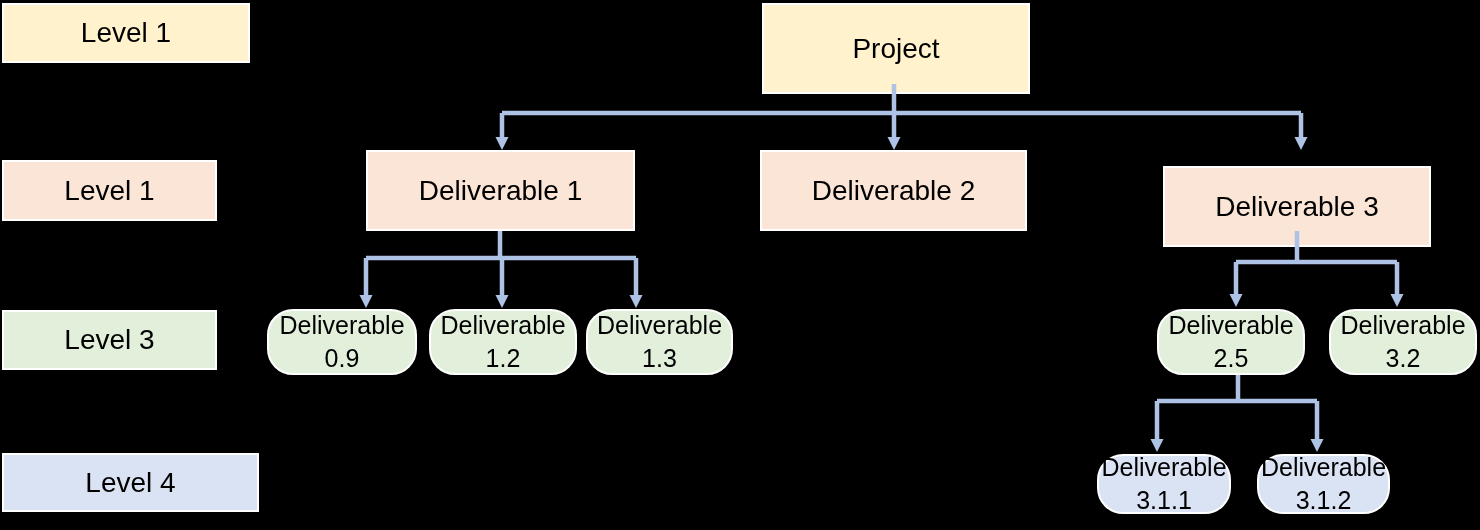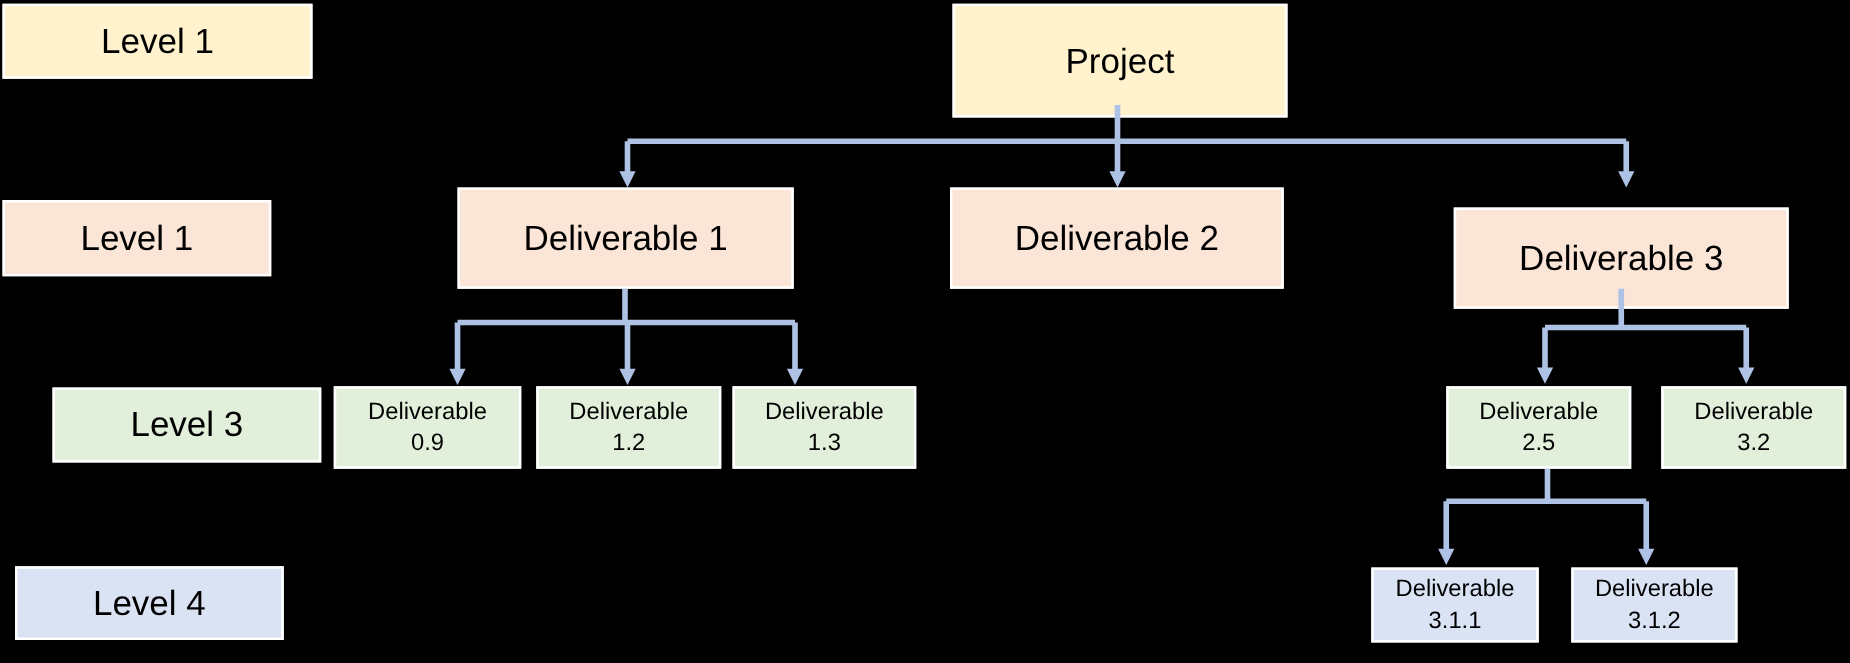--- a/index.html
+++ b/index.html
@@ -27,31 +27,31 @@
     display: flex;
     flex-direction: column;
     align-items: center;
     justify-content: center;
     border: 2px solid var(--box-border);
     color: var(--text);
     text-align: center;
     z-index: 2;
   }
   .node-lg, .level-label { font-size: 28px; }
-  .node-sm { font-size: 19px; line-height: 1.32; }
+  .node-sm { font-size: 25px; line-height: 1.32; border-radius: 26px; }
   .fill-l1 { background: var(--level1-fill); }
   .fill-l2 { background: var(--level2-fill); }
   .fill-l3 { background: var(--level3-fill); }
   .fill-l4 { background: var(--level4-fill); }
 
   
   .lbl-1 { left: 2px;  top: 3px;   width: 248px; height: 60px; }
   .lbl-2 { left: 2px;  top: 160px; width: 215px; height: 61px; }
-  .lbl-3 { left: 2px;  top: 310px; width: 215px; height: 60px; margin-left: 40px; }
-  .lbl-4 { left: 12px;  top: 453px; width: 215px; height: 59px; }
+  .lbl-3 { left: 2px;  top: 310px; width: 215px; height: 60px; }
+  .lbl-4 { left: 2px;  top: 453px; width: 257px; height: 59px; }
 
   
   .pos-project { left: 762px;  top: 3px;   width: 268px; height: 91px; }
   .pos-d1      { left: 366px;  top: 150px; width: 269px; height: 81px; }
   .pos-d2      { left: 760px;  top: 150px; width: 267px; height: 81px; }
   .pos-d3      { left: 1163px; top: 166px; width: 268px; height: 81px; }
   .pos-d11     { left: 267px;  top: 309px; width: 150px; height: 66px; }
   .pos-d12     { left: 429px;  top: 309px; width: 148px; height: 66px; }
   .pos-d13     { left: 586px;  top: 309px; width: 147px; height: 66px; }
   .pos-d31     { left: 1157px; top: 309px; width: 148px; height: 66px; }

